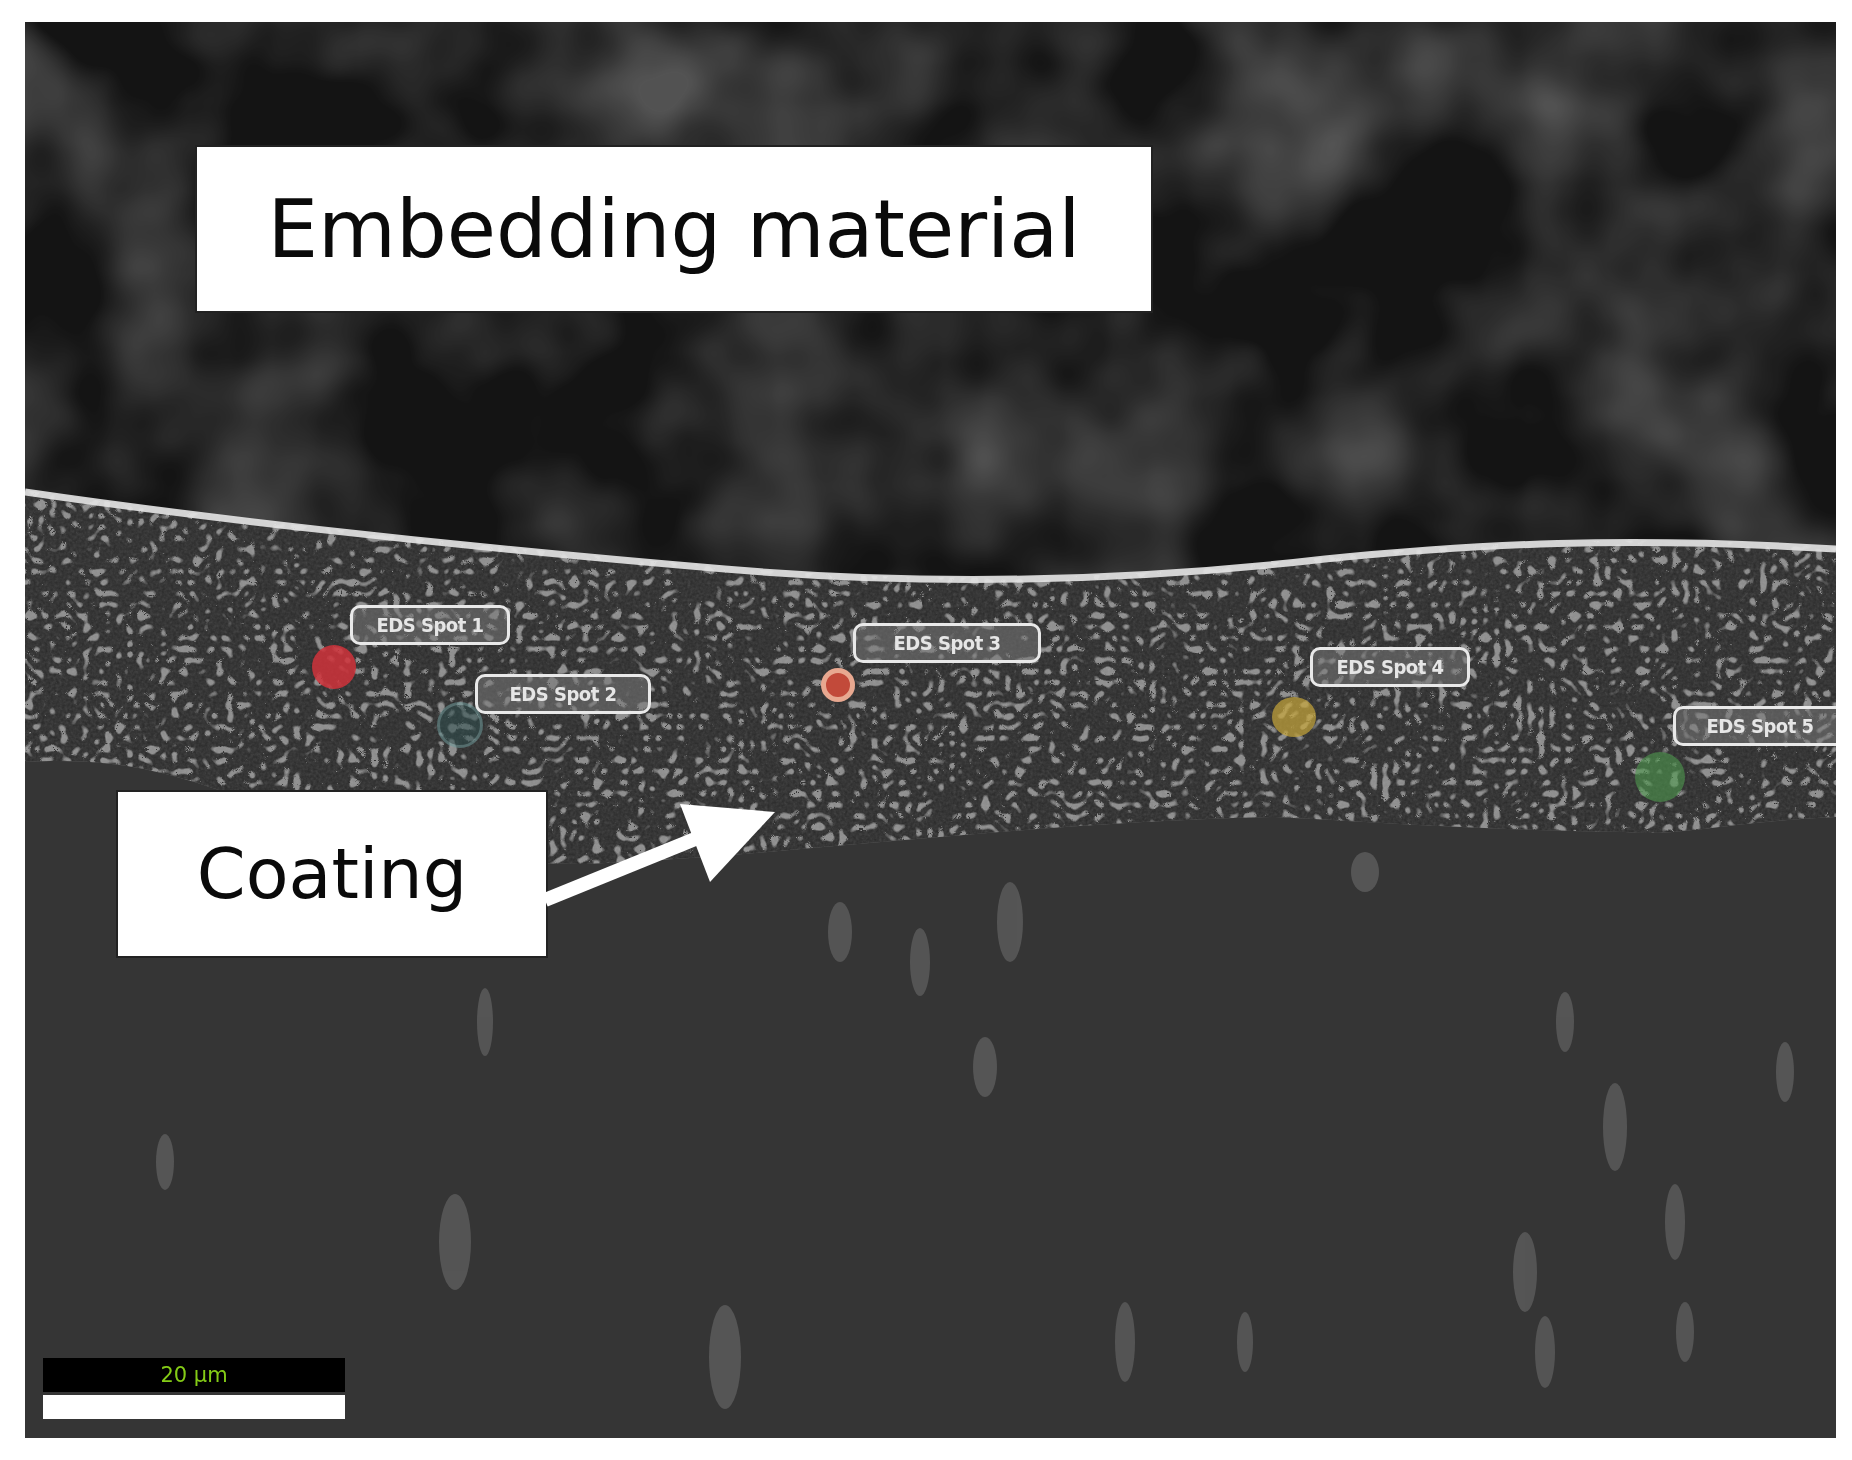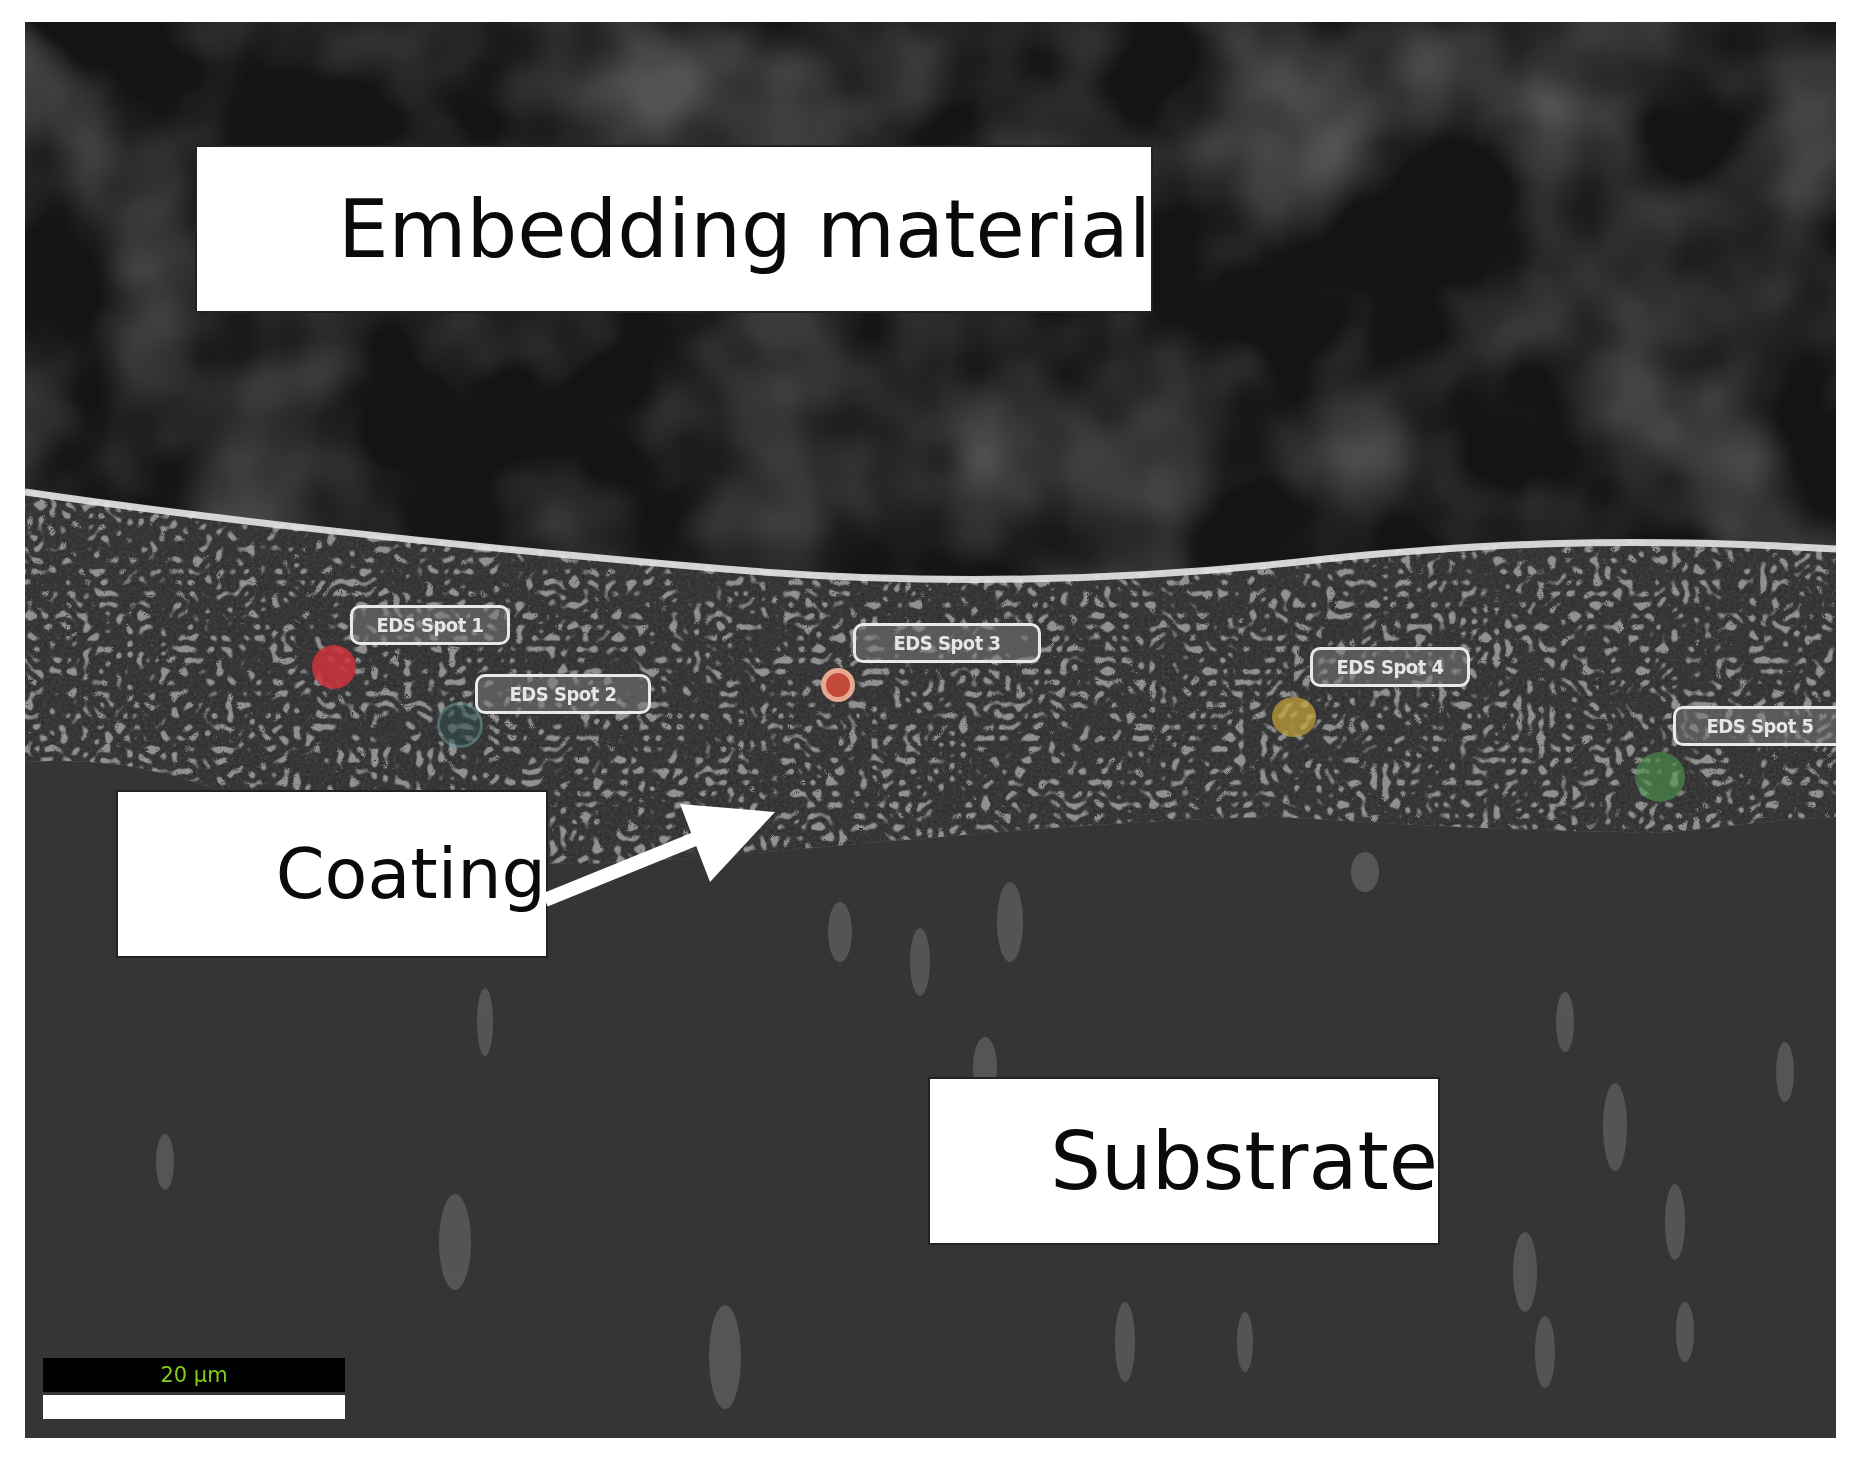--- a/index.html
+++ b/index.html
@@ -1,21 +1,21 @@
 <!DOCTYPE html>
 <html><head>
 <meta charset="utf-8">
 <style>
   html, body { margin: 0; padding: 0; background: #ffffff; }
   body { width: 1852px; height: 1460px; position: relative; overflow: hidden; font-family: "Liberation Sans", sans-serif; }
   #figure { position: absolute; left: 25px; top: 22px; width: 1811px; height: 1416px; overflow: hidden; background: #111; }
   #figure svg.bg { position: absolute; left: 0; top: 0; width: 1811px; height: 1416px; }
   .region-label {
     position: absolute; background: #ffffff; color: #0a0a0a;
-    display: flex; align-items: center; justify-content: flex-end;
+    display: flex; align-items: center; justify-content: center;
     font-family: "DejaVu Sans", sans-serif; box-sizing: border-box;
     border: 2px solid #222;
   }
   .eds-tag {
     position: absolute; height: 40px; box-sizing: border-box;
     border: 3px solid #e9e9e9; border-radius: 10px;
     background: rgba(120,120,120,0.55);
     color: #e6e6e6; font-family: "DejaVu Sans Condensed", "DejaVu Sans", sans-serif;
     font-size: 20px; font-weight: bold; letter-spacing: -0.5px;
     display: flex; align-items: center; justify-content: center; white-space: nowrap;
@@ -96,23 +96,20 @@
 
   <div class="region-label" style="left:85px; top:768px; width:432px; height:168px; font-size:70px;margin-left:6px;">
     <span>Coating</span>
   </div>
 
   <svg style="position:absolute; left:515px; top:760px; width:240px; height:140px;" viewBox="0 0 240 140">
     <line x1="5" y1="118" x2="160" y2="55" stroke="#ffffff" stroke-width="14"></line>
     <polygon points="140,22 235,30 170,100" fill="#ffffff"></polygon>
   </svg>
 
-  <div class="region-label" style="left:903px; top:1055px; width:512px; height:168px; font-size:80px;">
-    <span>Substrate</span>
-  </div>
 
   <div class="eds-dot" style="left:287px; top:623px; width:44px; height:44px; background:#d0333b; opacity:0.85;"></div>
   <div class="eds-dot" style="left:412px; top:680px; width:40px; height:40px; background:#2f4f4f; opacity:0.55; border:3px solid #6e9a9a;"></div>
   <div class="eds-dot" style="left:796px; top:646px; width:34px; height:34px; background:#c24a3a; border:5px solid #e8a890; box-sizing:border-box;"></div>
   <div class="eds-dot" style="left:1247px; top:675px; width:44px; height:40px; background:#c8a63a; opacity:0.7;"></div>
   <div class="eds-dot" style="left:1610px; top:730px; width:50px; height:50px; background:#4f9a4f; opacity:0.6;"></div>
 
   <div class="eds-tag" style="left:325px; top:583px; width:160px;">
     <span>EDS Spot 1</span>
   </div>

